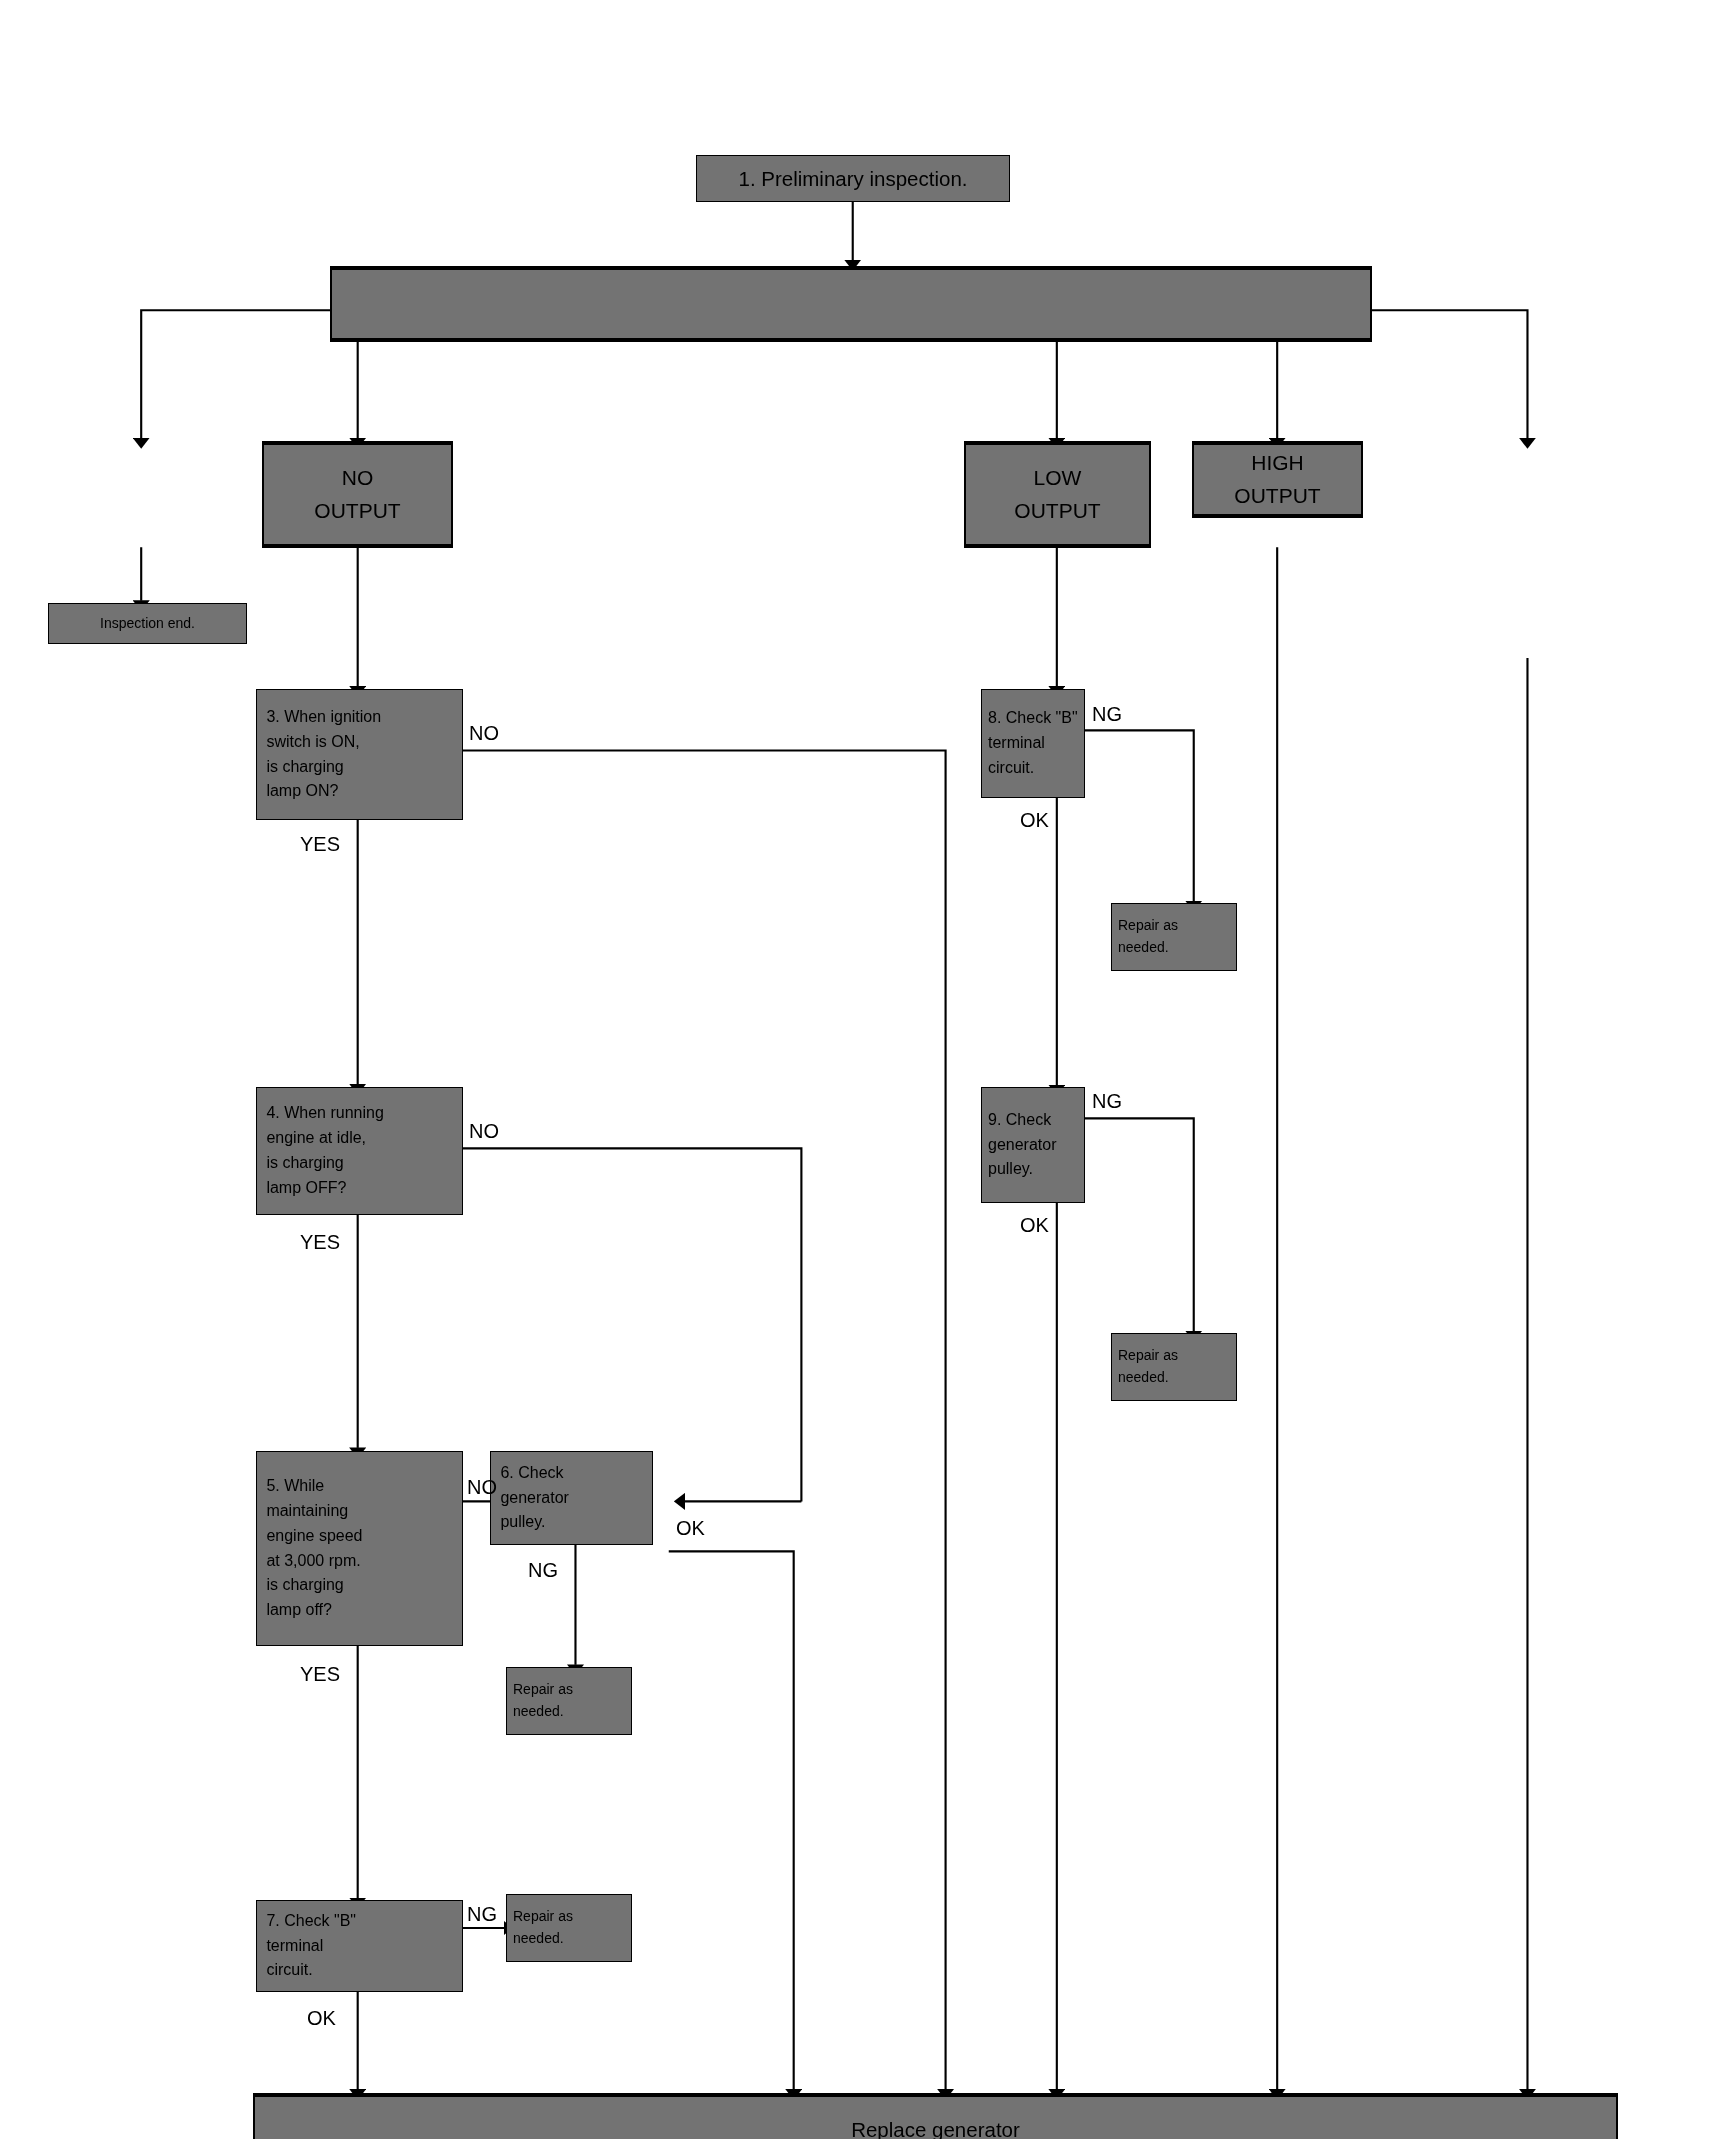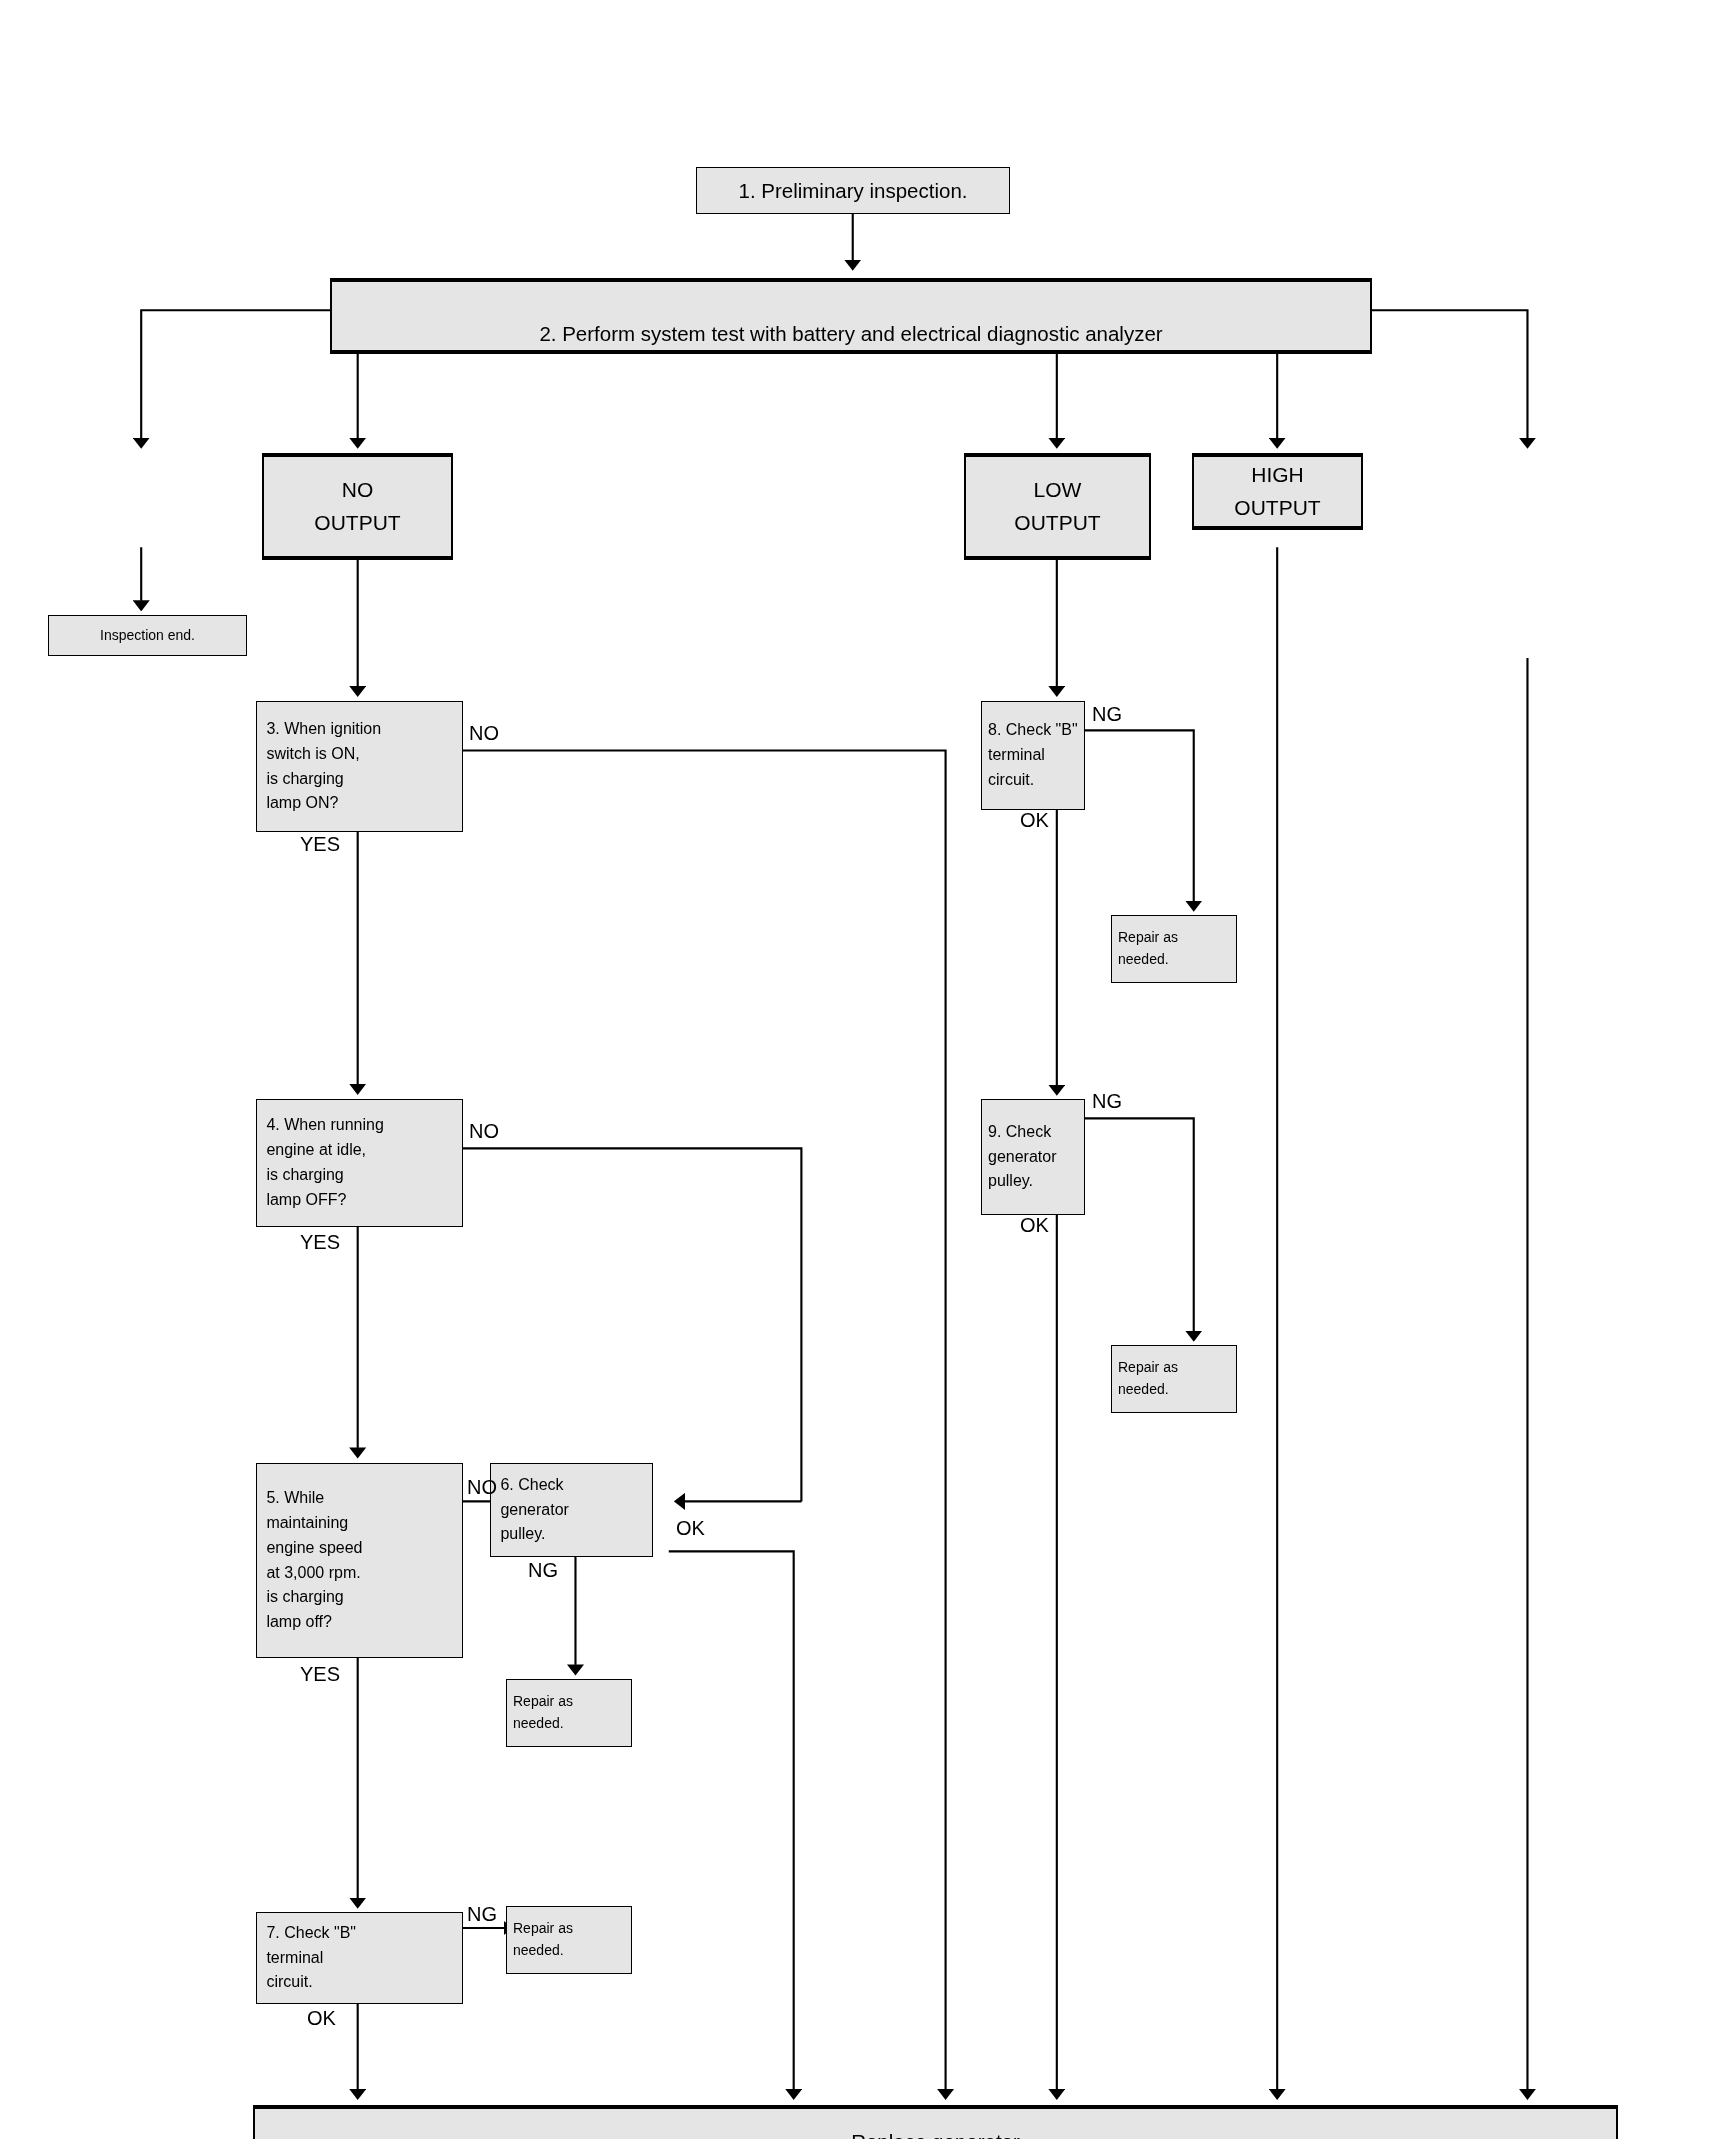--- a/index.html
+++ b/index.html
@@ -9,27 +9,26 @@
     background:#ffffff;
     font-family:"Liberation Sans", sans-serif;
     color:#000;
     overflow:hidden;
   }
   #wires{position:absolute;left:0;top:0;width:1729px;height:2340px;}
   .node{
     position:absolute;
     box-sizing:border-box;
     border:1.7px solid #000;
-    background:#e5e5e5;
+    background:#737373;
     display:flex;
     align-items:center;
-    justify-content:flex-end;
+    justify-content:center;
     text-align:center;
     line-height:1.55;
-    margin-top:12px;
   }
   .node.thick{border-width:1.7px;}
   .node.heavy{border-top-width:4.7px;border-bottom-width:4.7px;border-left-width:2.1px;border-right-width:2.1px;}
   .node .txt{display:block;width:100%;padding:0 4.3px;}
   .f-45{font-size:14px;}
   .f-47{font-size:16px;}
   .f-48{font-size:20.5px;}
   .f-49{font-size:21px;}
   .lbl{
     position:absolute;
@@ -114,21 +113,20 @@
 
       <path d="M3570,1537 L3570,4882" marker-end="url(#ar)"></path>
     </g>
   </svg>
 
   <div class="node thick" style="left:696px;top:155px;width:314px;height:47px;">
     <span class="txt f-48">1. Preliminary inspection.</span>
   </div>
 
   <div class="node heavy" style="left:330px;top:266px;width:1042px;height:76px;flex-direction:column;">
-    <span class="txt f-48">2. Perform system test with battery and electrical diagnostic analyzer</span>
   </div>
 
 
   <div class="node heavy" style="left:262px;top:441px;width:191px;height:107px;">
     <span class="txt f-49" style="white-space:pre-line;">NO
 OUTPUT</span>
   </div>
 
   <div class="node heavy" style="left:964px;top:441px;width:187px;height:107px;">
     <span class="txt f-49" style="white-space:pre-line;">LOW

